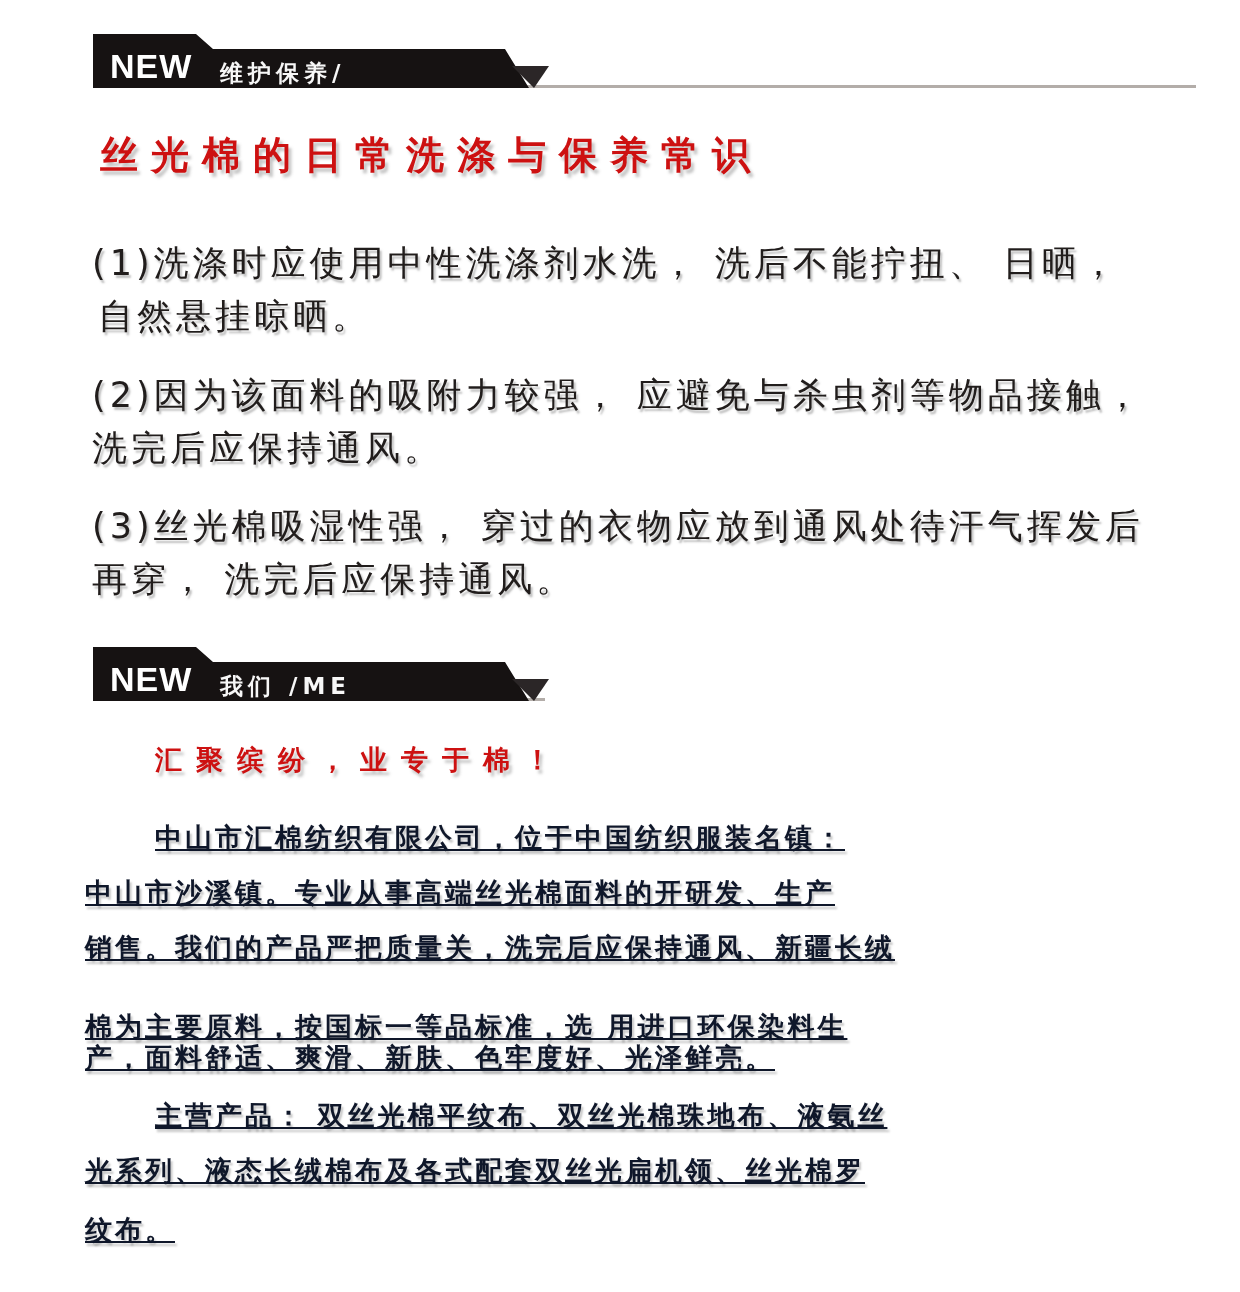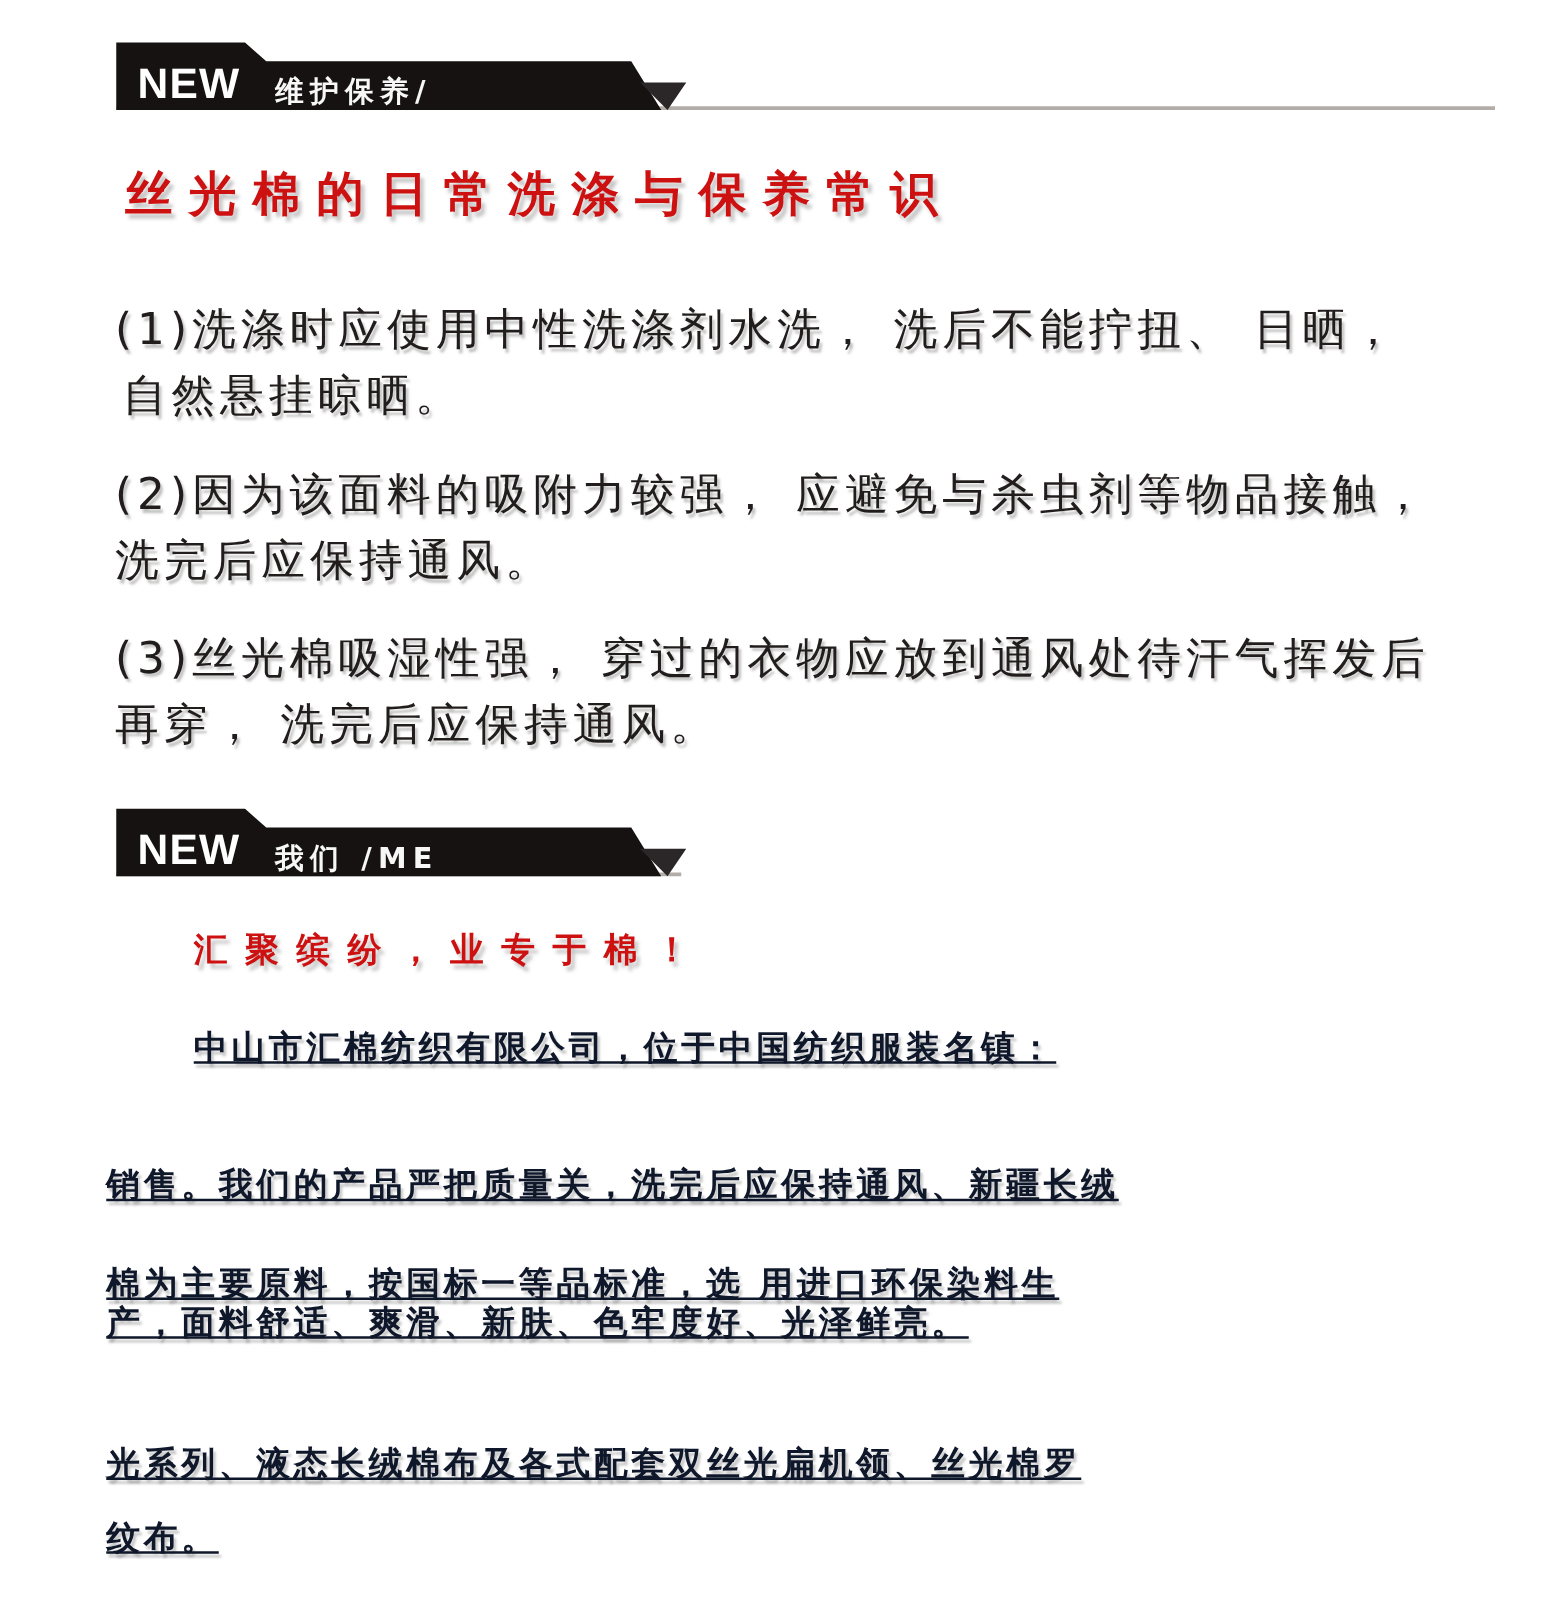--- a/index.html
+++ b/index.html
@@ -79,19 +79,21 @@
     <rect x="93" y="55" width="452" height="3" fill="#b3ada9"></rect>
     <polygon points="93,4 196,4 213,19 505,19 529,58 93,58" fill="#161212"></polygon>
     <polygon points="512,36 549,36 534,58" fill="#2b2627"></polygon>
     <text x="110" y="48" class="banner-new-text">NEW</text>
     <text x="220" y="51" class="banner-label-text">我们 /ME</text>
   </svg>
 
   <div id="about-title" class="red-title">汇聚缤纷，业专于棉！</div>
 
   <div class="about-line" style="left:155px;top:820px;">中山市汇棉纺织有限公司，位于中国纺织服装名镇：</div>
+  <div class="about-line" style="left:85px;top:875px;">中山市沙溪镇。专业从事高端丝光棉面料的开研发、生产</div>
   <div class="about-line" style="left:85px;top:930px;">销售。我们的产品严把质量关，洗完后应保持通风、新疆长绒</div>
   <div class="about-line" style="left:85px;top:985px;margin-top:24px;">棉为主要原料，按国标一等品标准，选 用进口环保染料生</div>
   <div class="about-line" style="left:85px;top:1040px;">产，面料舒适、爽滑、新肤、色牢度好、光泽鲜亮。</div>
+  <div class="about-line" style="left:155px;top:1098px;">主营产品： 双丝光棉平纹布、双丝光棉珠地布、液氨丝</div>
   <div class="about-line" style="left:85px;top:1153px;">光系列、液态长绒棉布及各式配套双丝光扁机领、丝光棉罗</div>
   <div class="about-line" style="left:85px;top:1212px;">纹布。</div>
 
 </div>
 
 </body></html>

